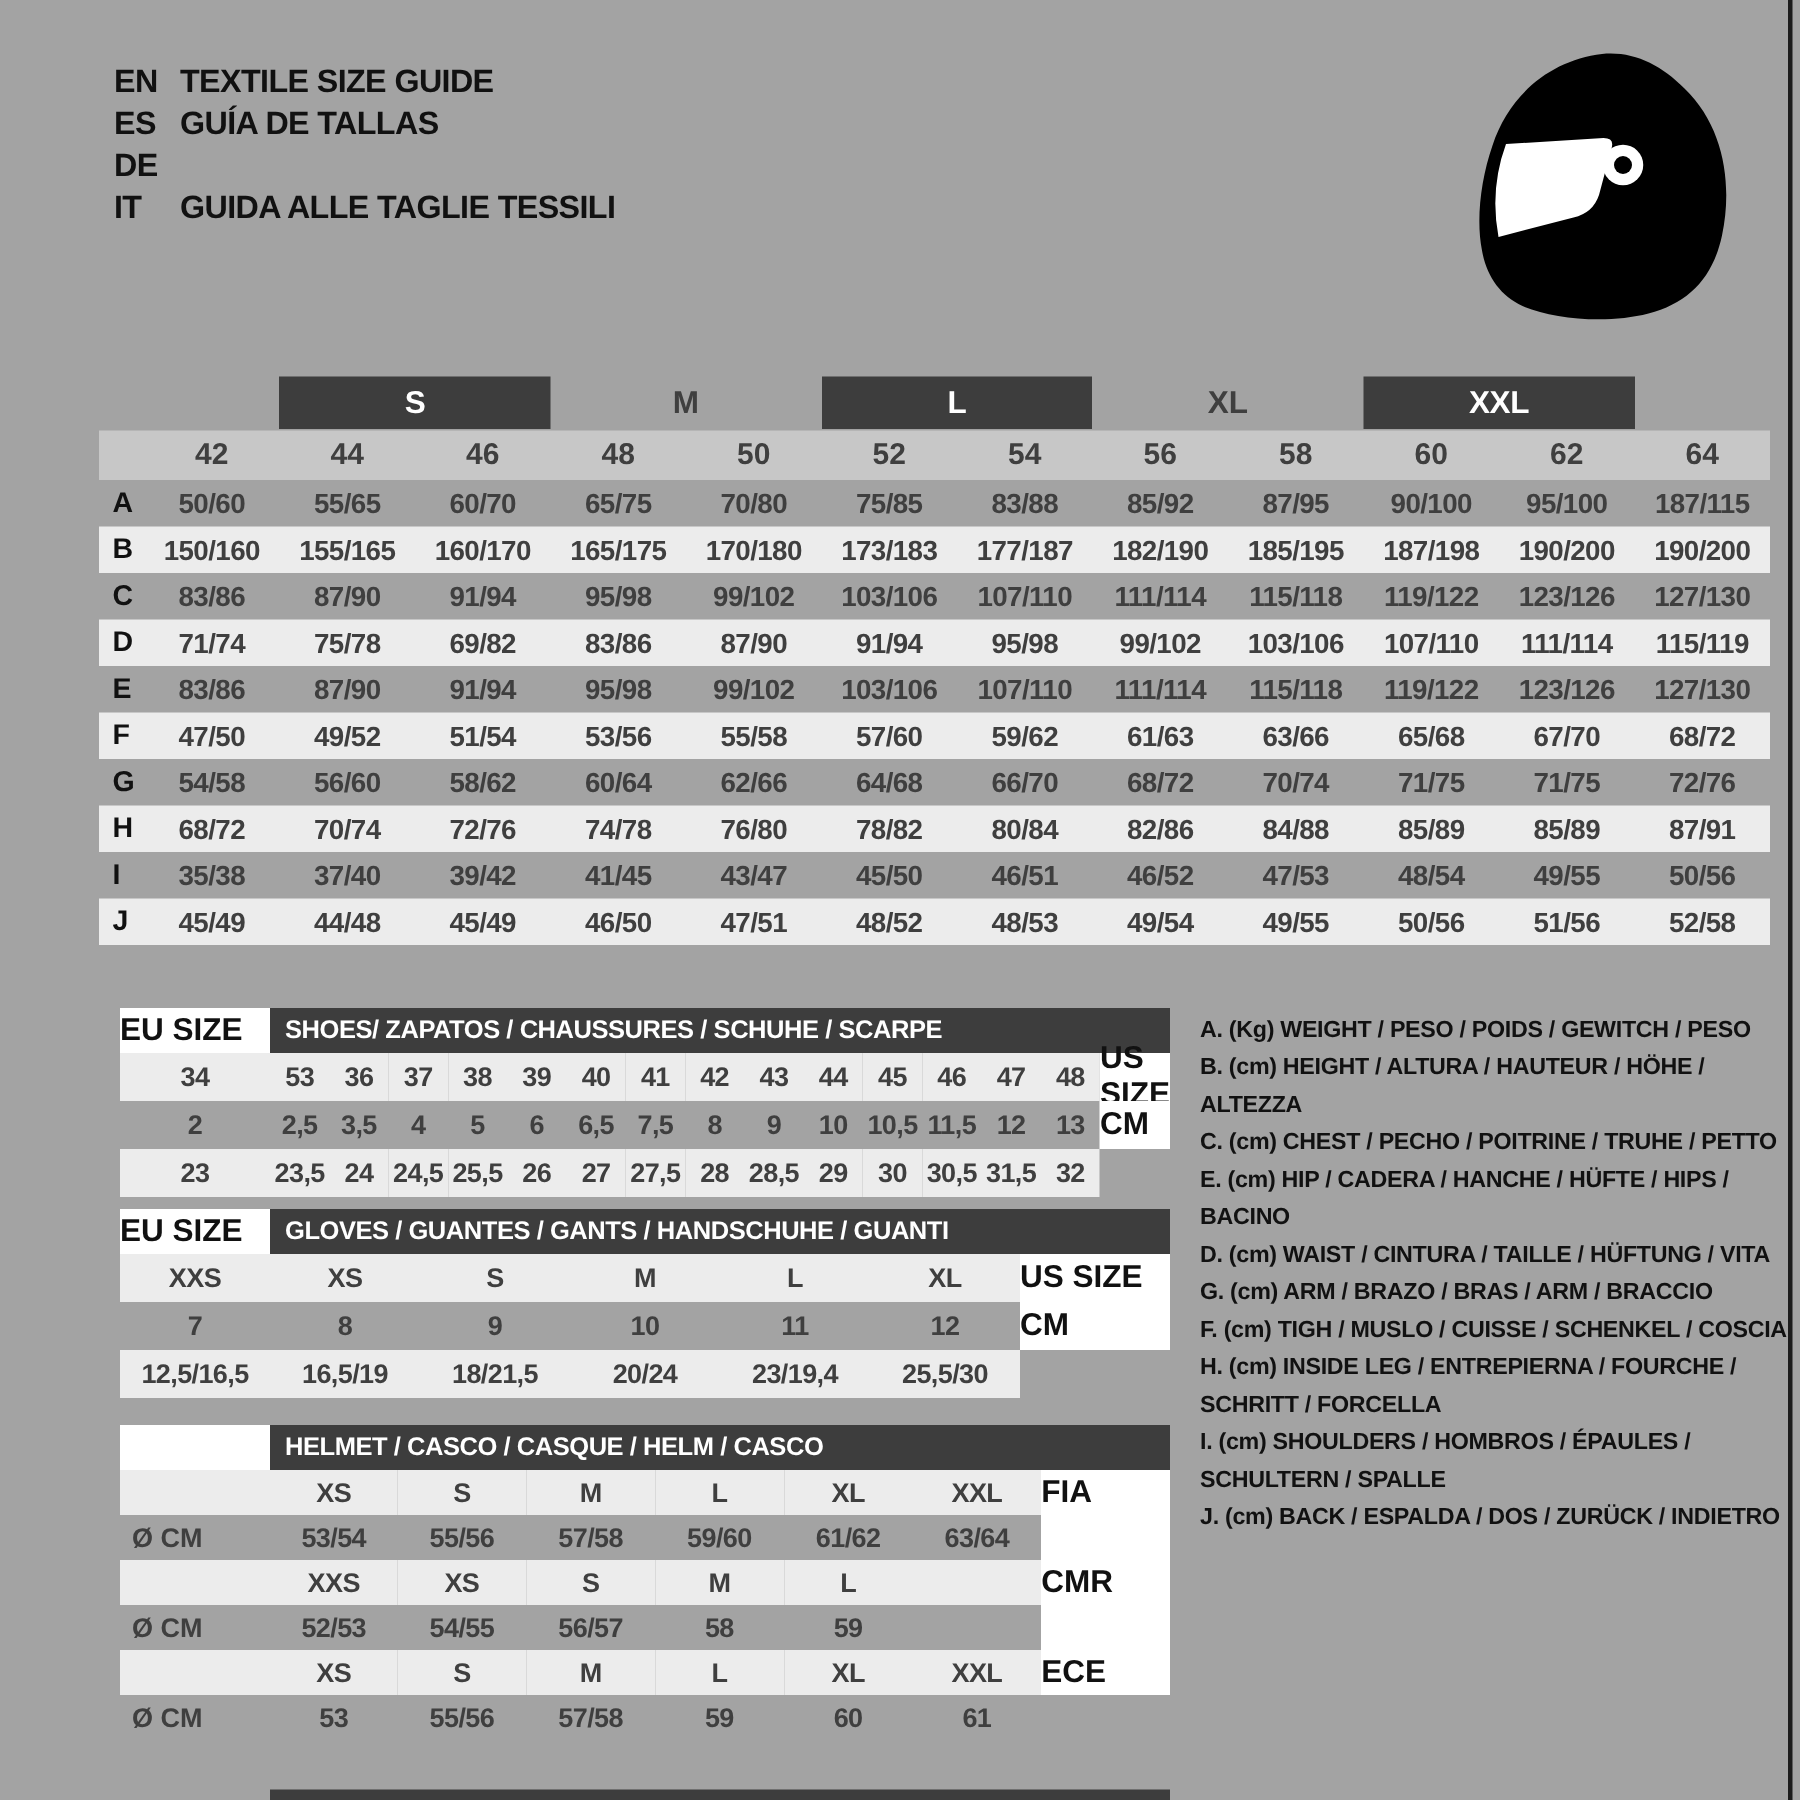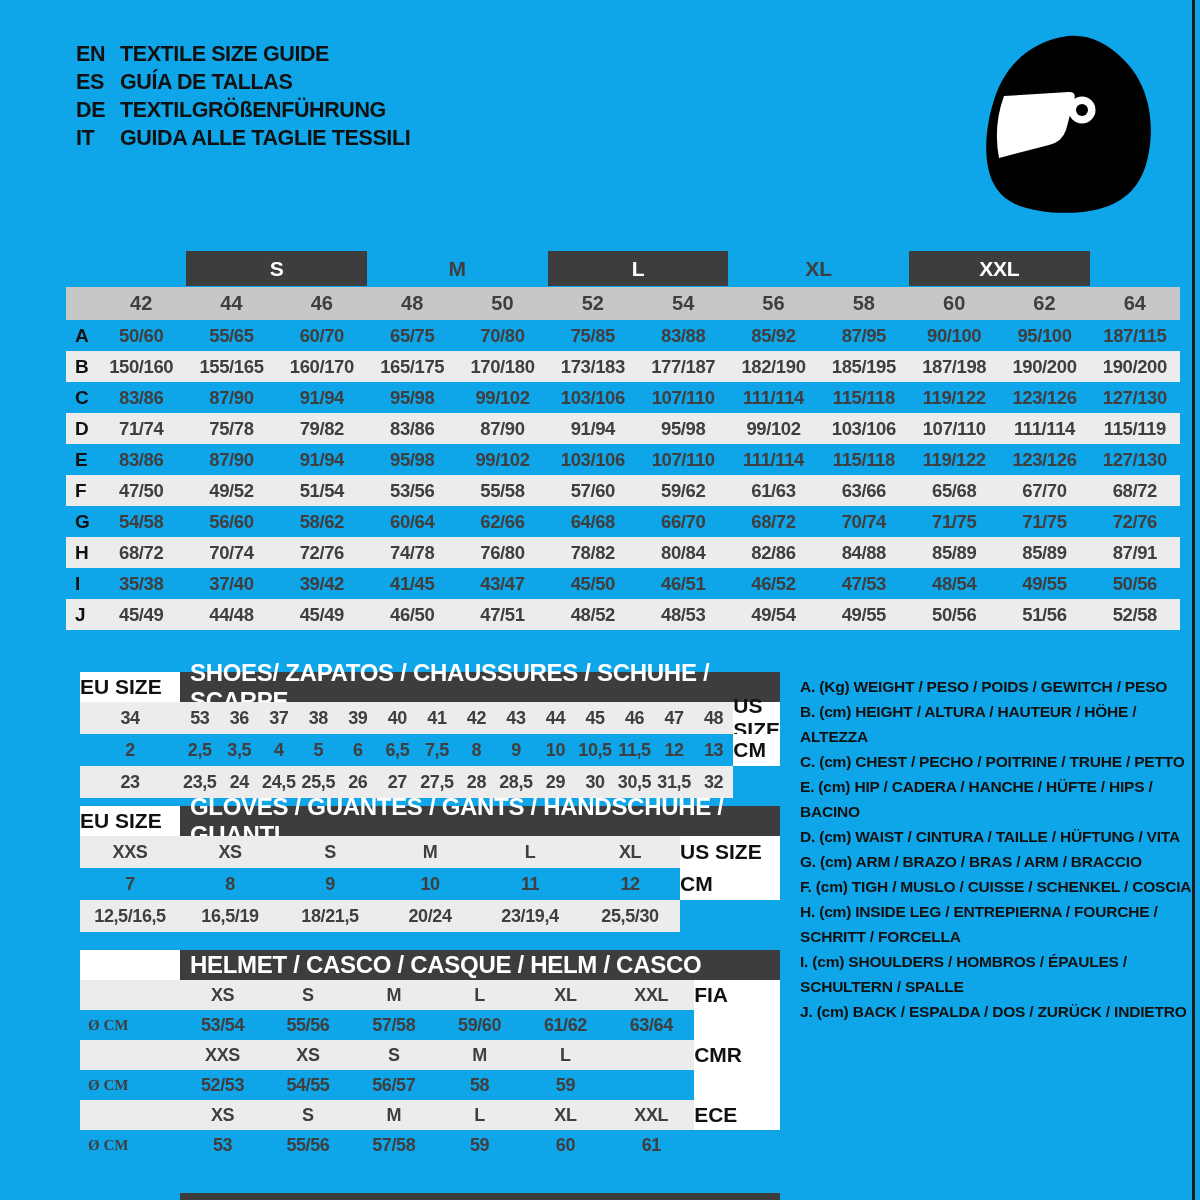--- a/index.html
+++ b/index.html
@@ -1,16 +1,16 @@
 <!DOCTYPE html>
 <html style="--dark: #3d3d3d; --band: #c7c7c7; --stripe: #ececec;"><head>
 <meta charset="utf-8">
 <style>
   html,body{margin:0;padding:0;background:#fff;}
-  .canvas{position:relative;width:1200px;height:1200px;background:#0ea5e9;overflow:hidden;
+  .canvas{position:relative;width:1200px;height:1200px;background:#a3a3a3;overflow:hidden;
           font-family:"Liberation Sans",sans-serif;color:#111;}
   
   .langs{position:absolute;left:76px;top:40px;list-style:none;margin:0;padding:0;}
   .langs li{display:flex;height:28px;align-items:center;font-size:21.5px;font-weight:700;letter-spacing:-0.4px;}
   .langs .code{width:44px;}
   
   .helmet{position:absolute;left:972px;top:30px;}
   
   .bandrow,.numrow,.trow{position:absolute;left:66px;width:1114px;display:grid;
         grid-template-columns:30px repeat(12,1fr);}
@@ -23,25 +23,25 @@
   .numrow div{display:flex;align-items:center;justify-content:center;font-size:20px;font-weight:700;color:#3f3f3f;}
   .tbody{position:absolute;left:66px;top:320px;width:1114px;}
   .trow{position:relative;left:0;height:31px;}
   .trow.stripe{background:var(--stripe);}
   .trow .rl{display:flex;align-items:center;padding-left:9px;font-size:19px;font-weight:700;color:#111;}
   .trow .cell{display:flex;align-items:center;justify-content:center;font-size:18.5px;font-weight:700;
               color:#3f3f3f;letter-spacing:-0.4px;}
   
   .sec{position:absolute;left:80px;width:700px;display:grid;}
   .darkhead{grid-column:2/-1;grid-row:1;background:var(--dark);color:#fff;display:flex;align-items:center;
-            padding-left:10px;font-size:24px;font-weight:700;letter-spacing:-0.3px;}
+            padding-left:10px;font-size:17px;font-weight:700;letter-spacing:-0.3px;}
   .sec .outlab{display:flex;align-items:center;font-size:21px;font-weight:700;color:#111;background:#fff;}
   .sec .cell{display:flex;align-items:center;justify-content:center;font-size:18px;font-weight:700;
              color:#3f3f3f;letter-spacing:-0.4px;}
-  .sec .unit{display:flex;align-items:center;padding-left:8px;font-size:15px;font-weight:700;color:#3f3f3f;font-family:Liberation Serif, serif;}
+  .sec .unit{display:flex;align-items:center;padding-left:8px;font-size:18px;font-weight:700;color:#3f3f3f;}
   .sec .cell.st,.sec .unit.st{background:var(--stripe);}
   #shoes-sec{top:672px;grid-template-columns:100px repeat(15,1fr);grid-auto-rows:32px;grid-template-rows:30px;}
   #gloves-sec{top:806px;grid-template-columns:100px repeat(6,1fr);grid-auto-rows:32px;grid-template-rows:30px;}
   #helmet-sec{top:950px;grid-template-columns:100px 85px repeat(6,1fr);grid-auto-rows:30px;grid-template-rows:30px;}
   
   .legend{position:absolute;left:800px;top:674px;width:400px;list-style:none;margin:0;padding:0;}
   .legend li{font-size:15.5px;font-weight:700;line-height:25px;color:#111;letter-spacing:-0.2px;}
   
   .edgeline{position:absolute;left:1192px;top:0;width:3px;height:1200px;background:#1c1c1c;}
   .botbar{position:absolute;left:180px;top:1193px;width:600px;height:7px;background:var(--dark);}
@@ -55,21 +55,20 @@
       <li>
         <span class="code">EN</span>
         <span class="title">TEXTILE SIZE GUIDE</span>
       </li>
       <li>
         <span class="code">ES</span>
         <span class="title">GUÍA DE TALLAS</span>
       </li>
       <li>
         <span class="code">DE</span>
-        <span class="title">TEXTILGRÖßENFÜHRUNG</span>
       </li>
       <li>
         <span class="code">IT</span>
         <span class="title">GUIDA ALLE TAGLIE TESSILI</span>
       </li>
     </ul>
 
   <svg class="helmet" width="192" height="186" viewBox="0 0 192 186">
     <path d="M 96 6 C 62 10 34 33 23 67 C 15 90 12 117 16 137 C 19 154 28 167 43 174 C 64 183 100 186 127 179 C 154 172 170 155 176 127 C 183 94 178 55 151 29 C 135 13 117 4 96 6 Z" fill="#000"></path>
     <path d="M 32 66 L 97 62 Q 105 62 102 70 L 94 100 Q 90 112 77 115 L 27 128 Q 21 96 32 66 Z" fill="#fff"></path>
@@ -143,21 +142,21 @@
         <div class="cell">111/114</div>
         <div class="cell">115/118</div>
         <div class="cell">119/122</div>
         <div class="cell">123/126</div>
         <div class="cell">127/130</div>
       </div>
       <div class="trow stripe">
         <div class="rl">D</div>
         <div class="cell">71/74</div>
         <div class="cell">75/78</div>
-        <div class="cell">79/82</div>
+        <div class="cell">69/82</div>
         <div class="cell">83/86</div>
         <div class="cell">87/90</div>
         <div class="cell">91/94</div>
         <div class="cell">95/98</div>
         <div class="cell">99/102</div>
         <div class="cell">103/106</div>
         <div class="cell">107/110</div>
         <div class="cell">111/114</div>
         <div class="cell">115/119</div>
       </div>

